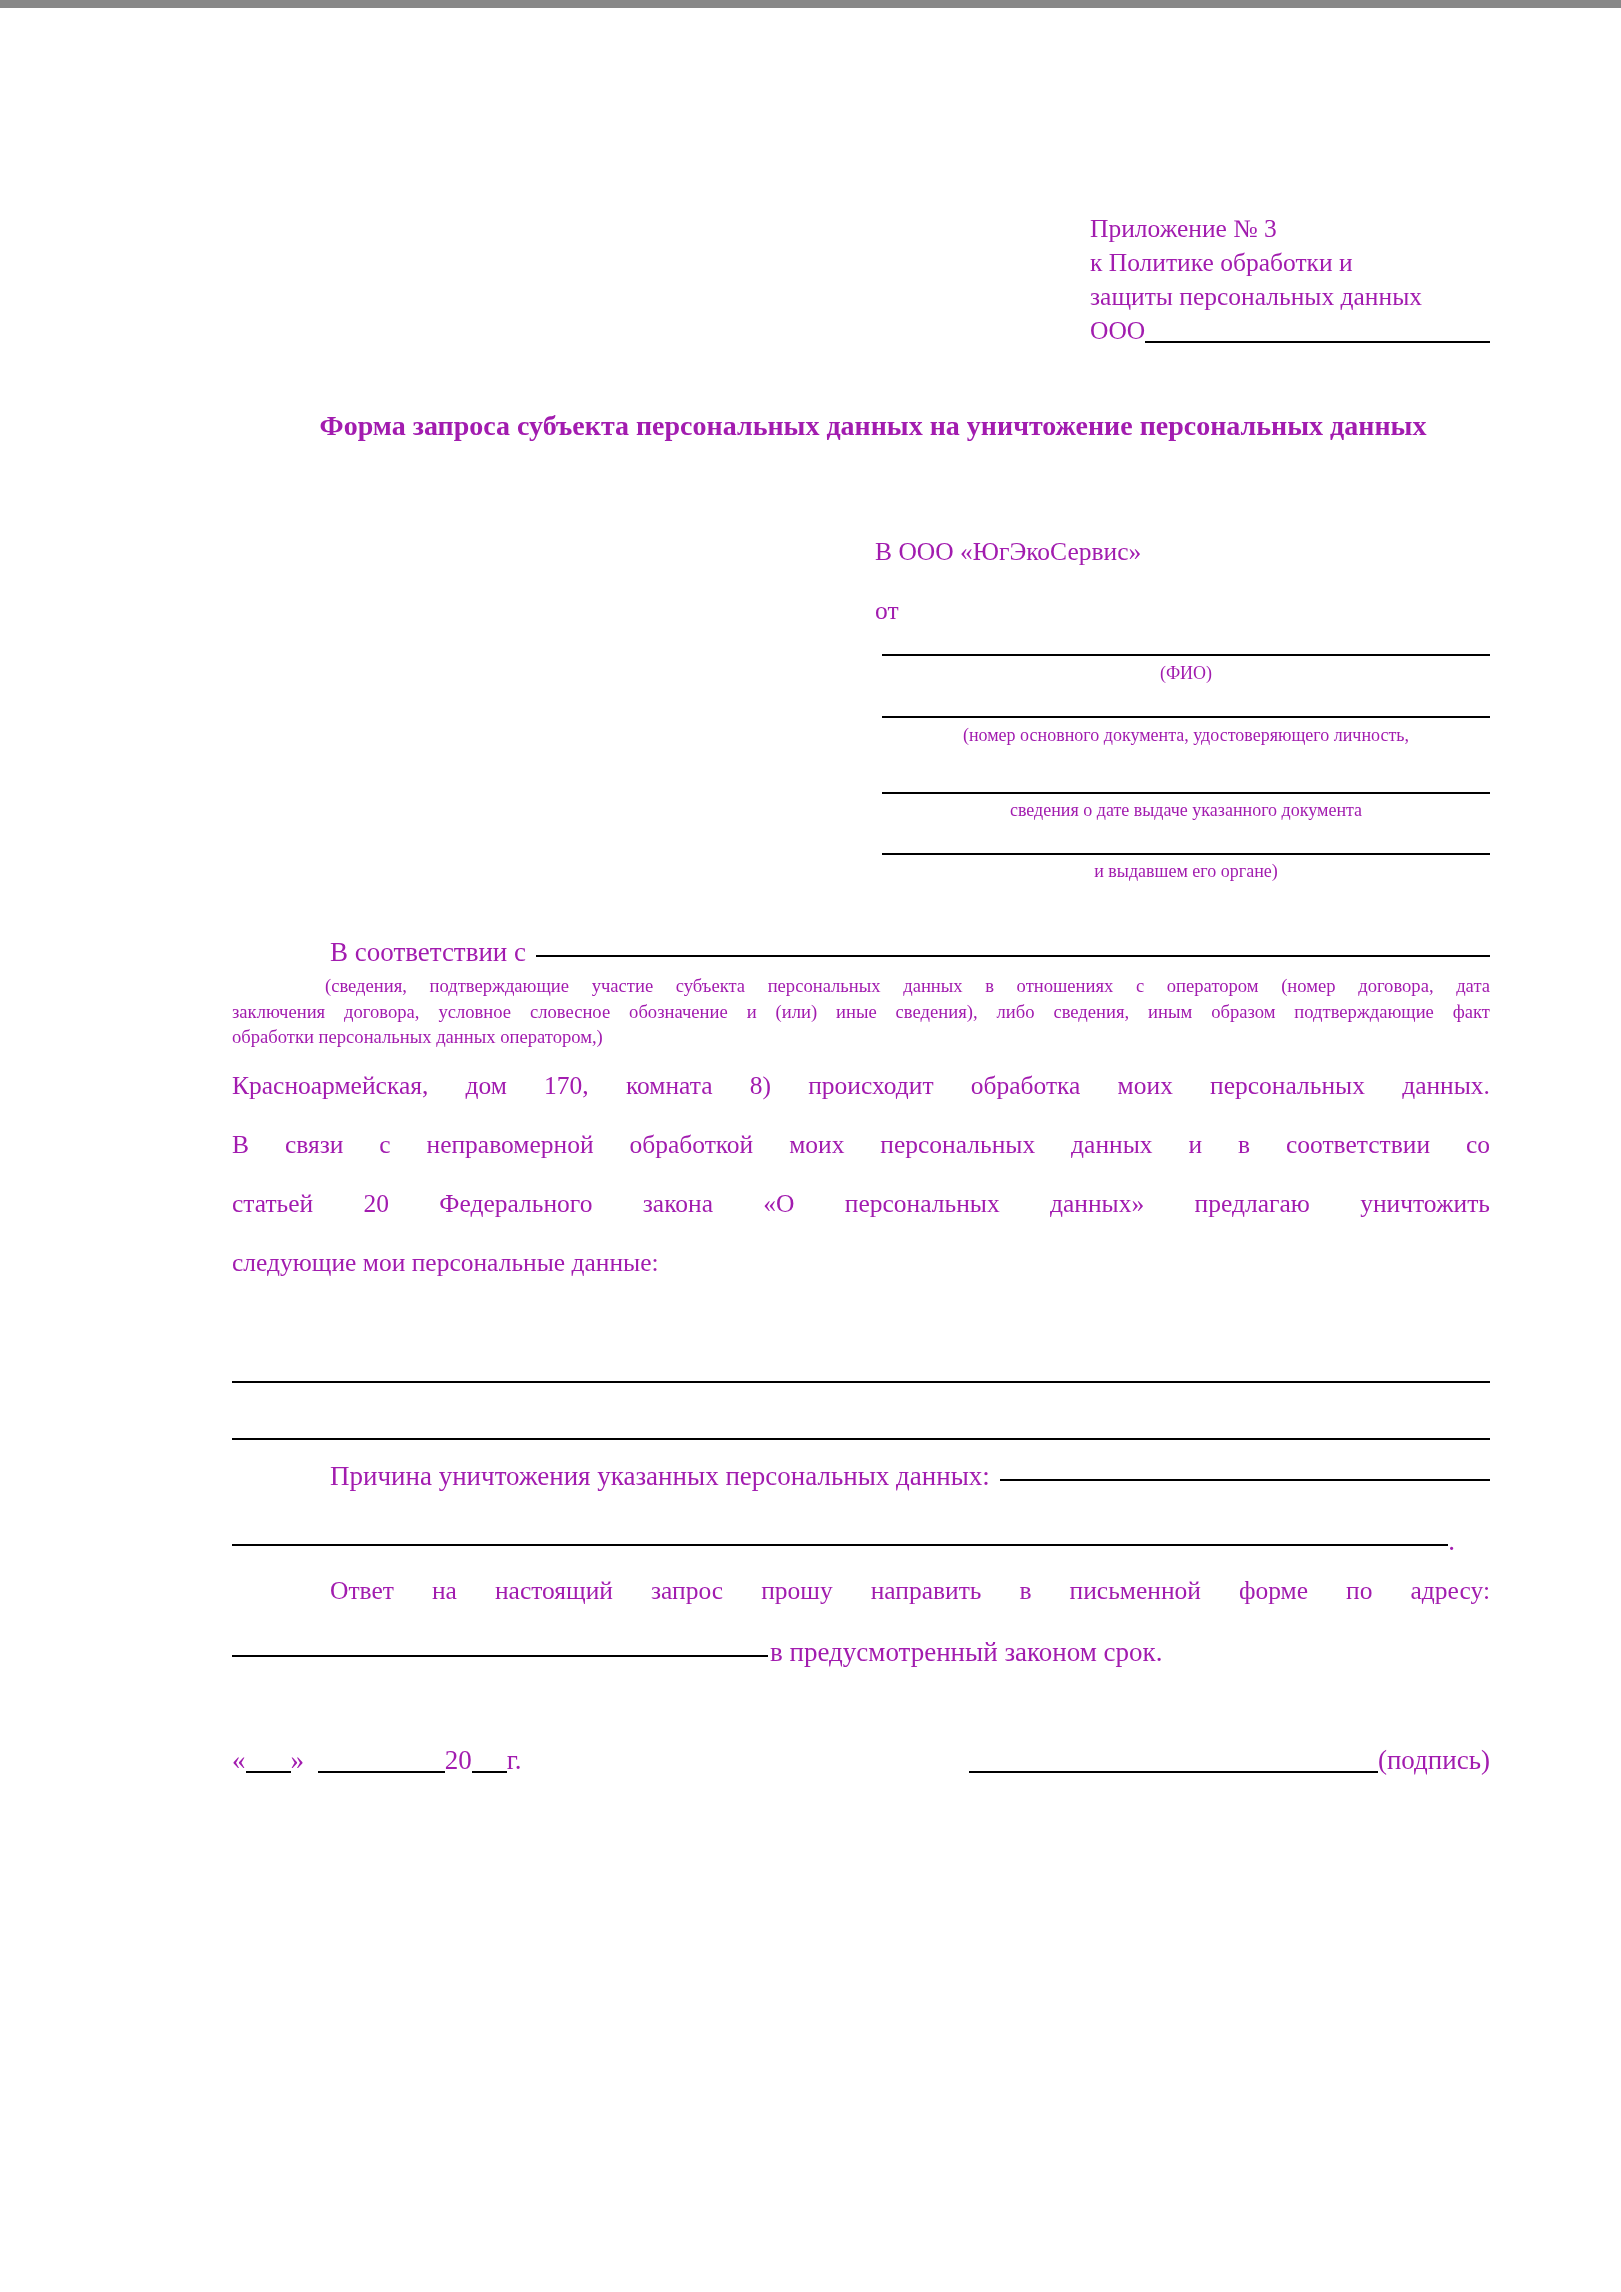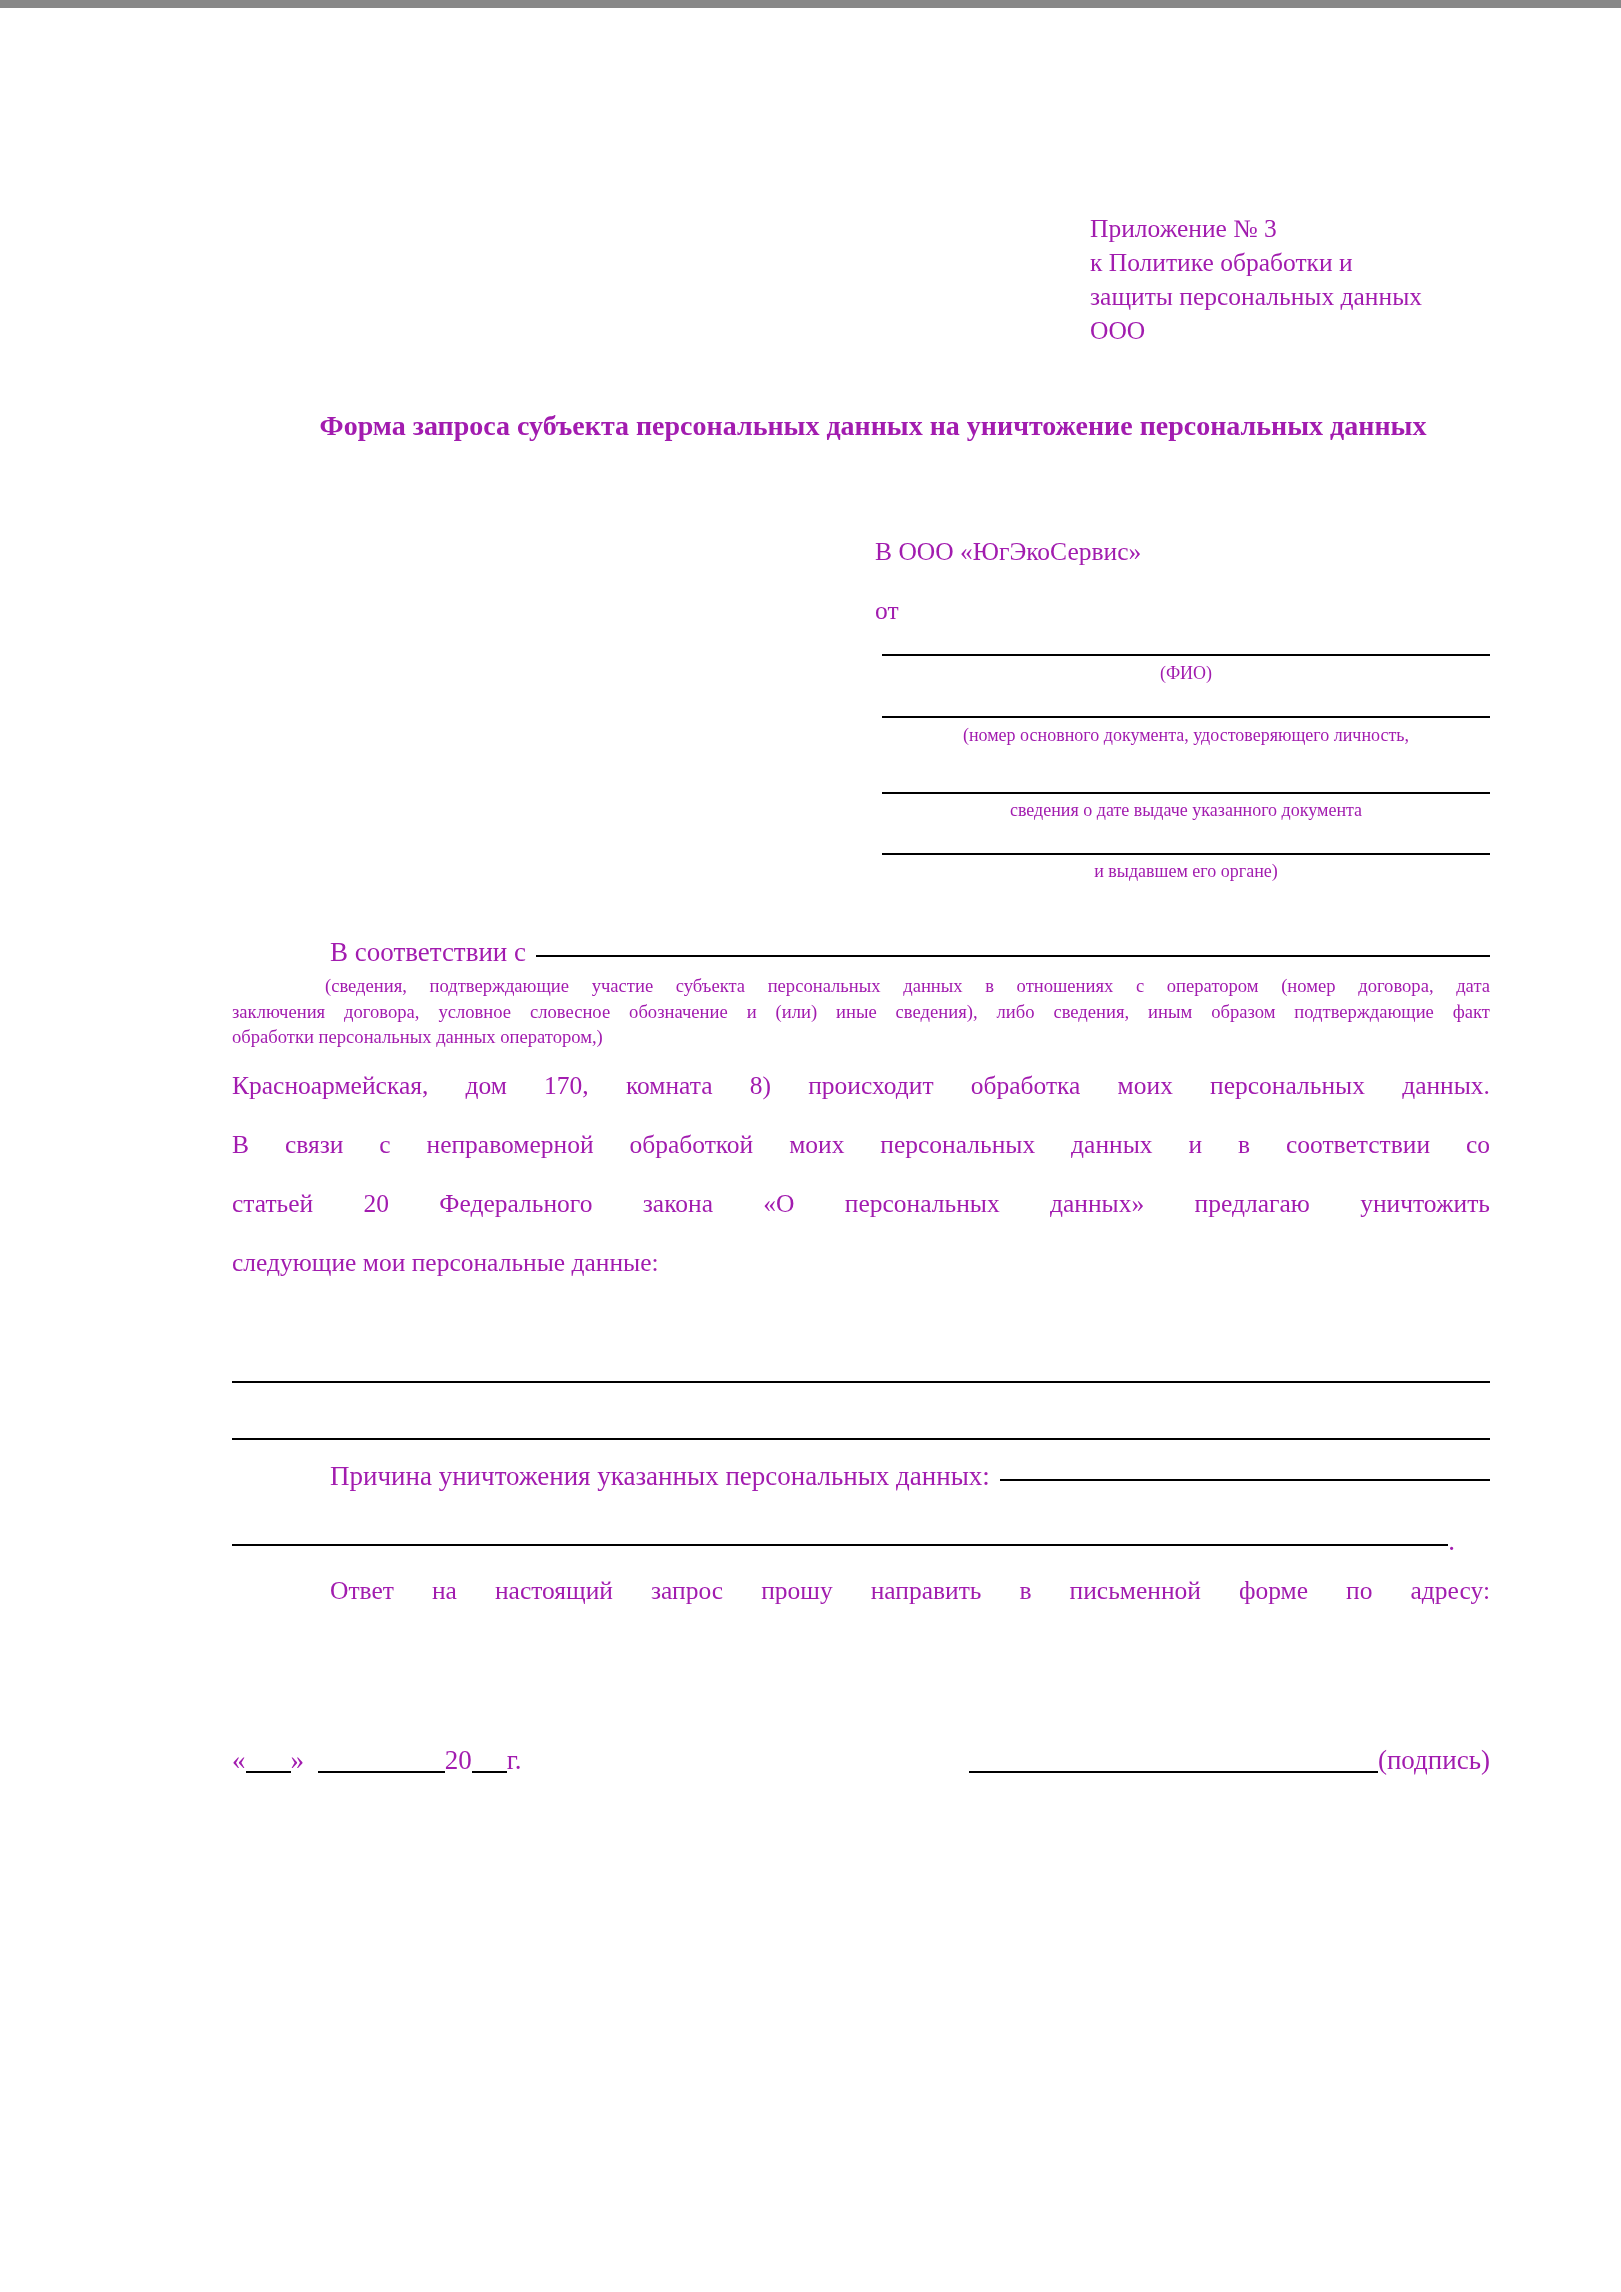--- a/index.html
+++ b/index.html
@@ -13,21 +13,21 @@
     color: #a21caf;
     overflow: hidden;
   }
   .abs { position: absolute; }
   .fs-body { font-size: 25.5px; }
 
   .header-block {
     left: 1090px; top: 204px; width: 400px;
     font-size: 25.5px; line-height: 34px;
   }
-  .header-company-row { display: flex; align-items: baseline; flex-direction: column; }
+  .header-company-row { display: flex; align-items: baseline; }
 
   .doc-title {
     left: 244px; top: 398px; width: 1258px;
     font-size: 28px; line-height: 40px;
     font-weight: bold; text-align: center;
   }
 
   .rule {
     position: absolute; height: 0;
     border-top: 2.9px solid #000;
@@ -135,20 +135,24 @@
     <span class="uline grow"></span>
   </div>
 
   <div class="row" style="left:232px; top:1518px; width:1223px;">
     <span class="uline grow"></span>
     <span>.</span>
   </div>
 
   <div class="response-line">Ответ на настоящий запрос прошу направить в письменной форме по адресу:</div>
 
+  <div class="row" style="left:232px; top:1629px; width:1258px;">
+    <span class="uline" style="width:536px;"></span>
+    <span class="tail-text">в предусмотренный законом срок.</span>
+  </div>
 
   <div class="row footer-row">
     <span class="group">
       <span>«</span>
       <span class="uline" style="width:45px;"></span>
       <span>»</span>
       <span class="uline ml14" style="width:127px;"></span>
       <span>20</span>
       <span class="uline" style="width:35px;"></span>
       <span>г.</span>

